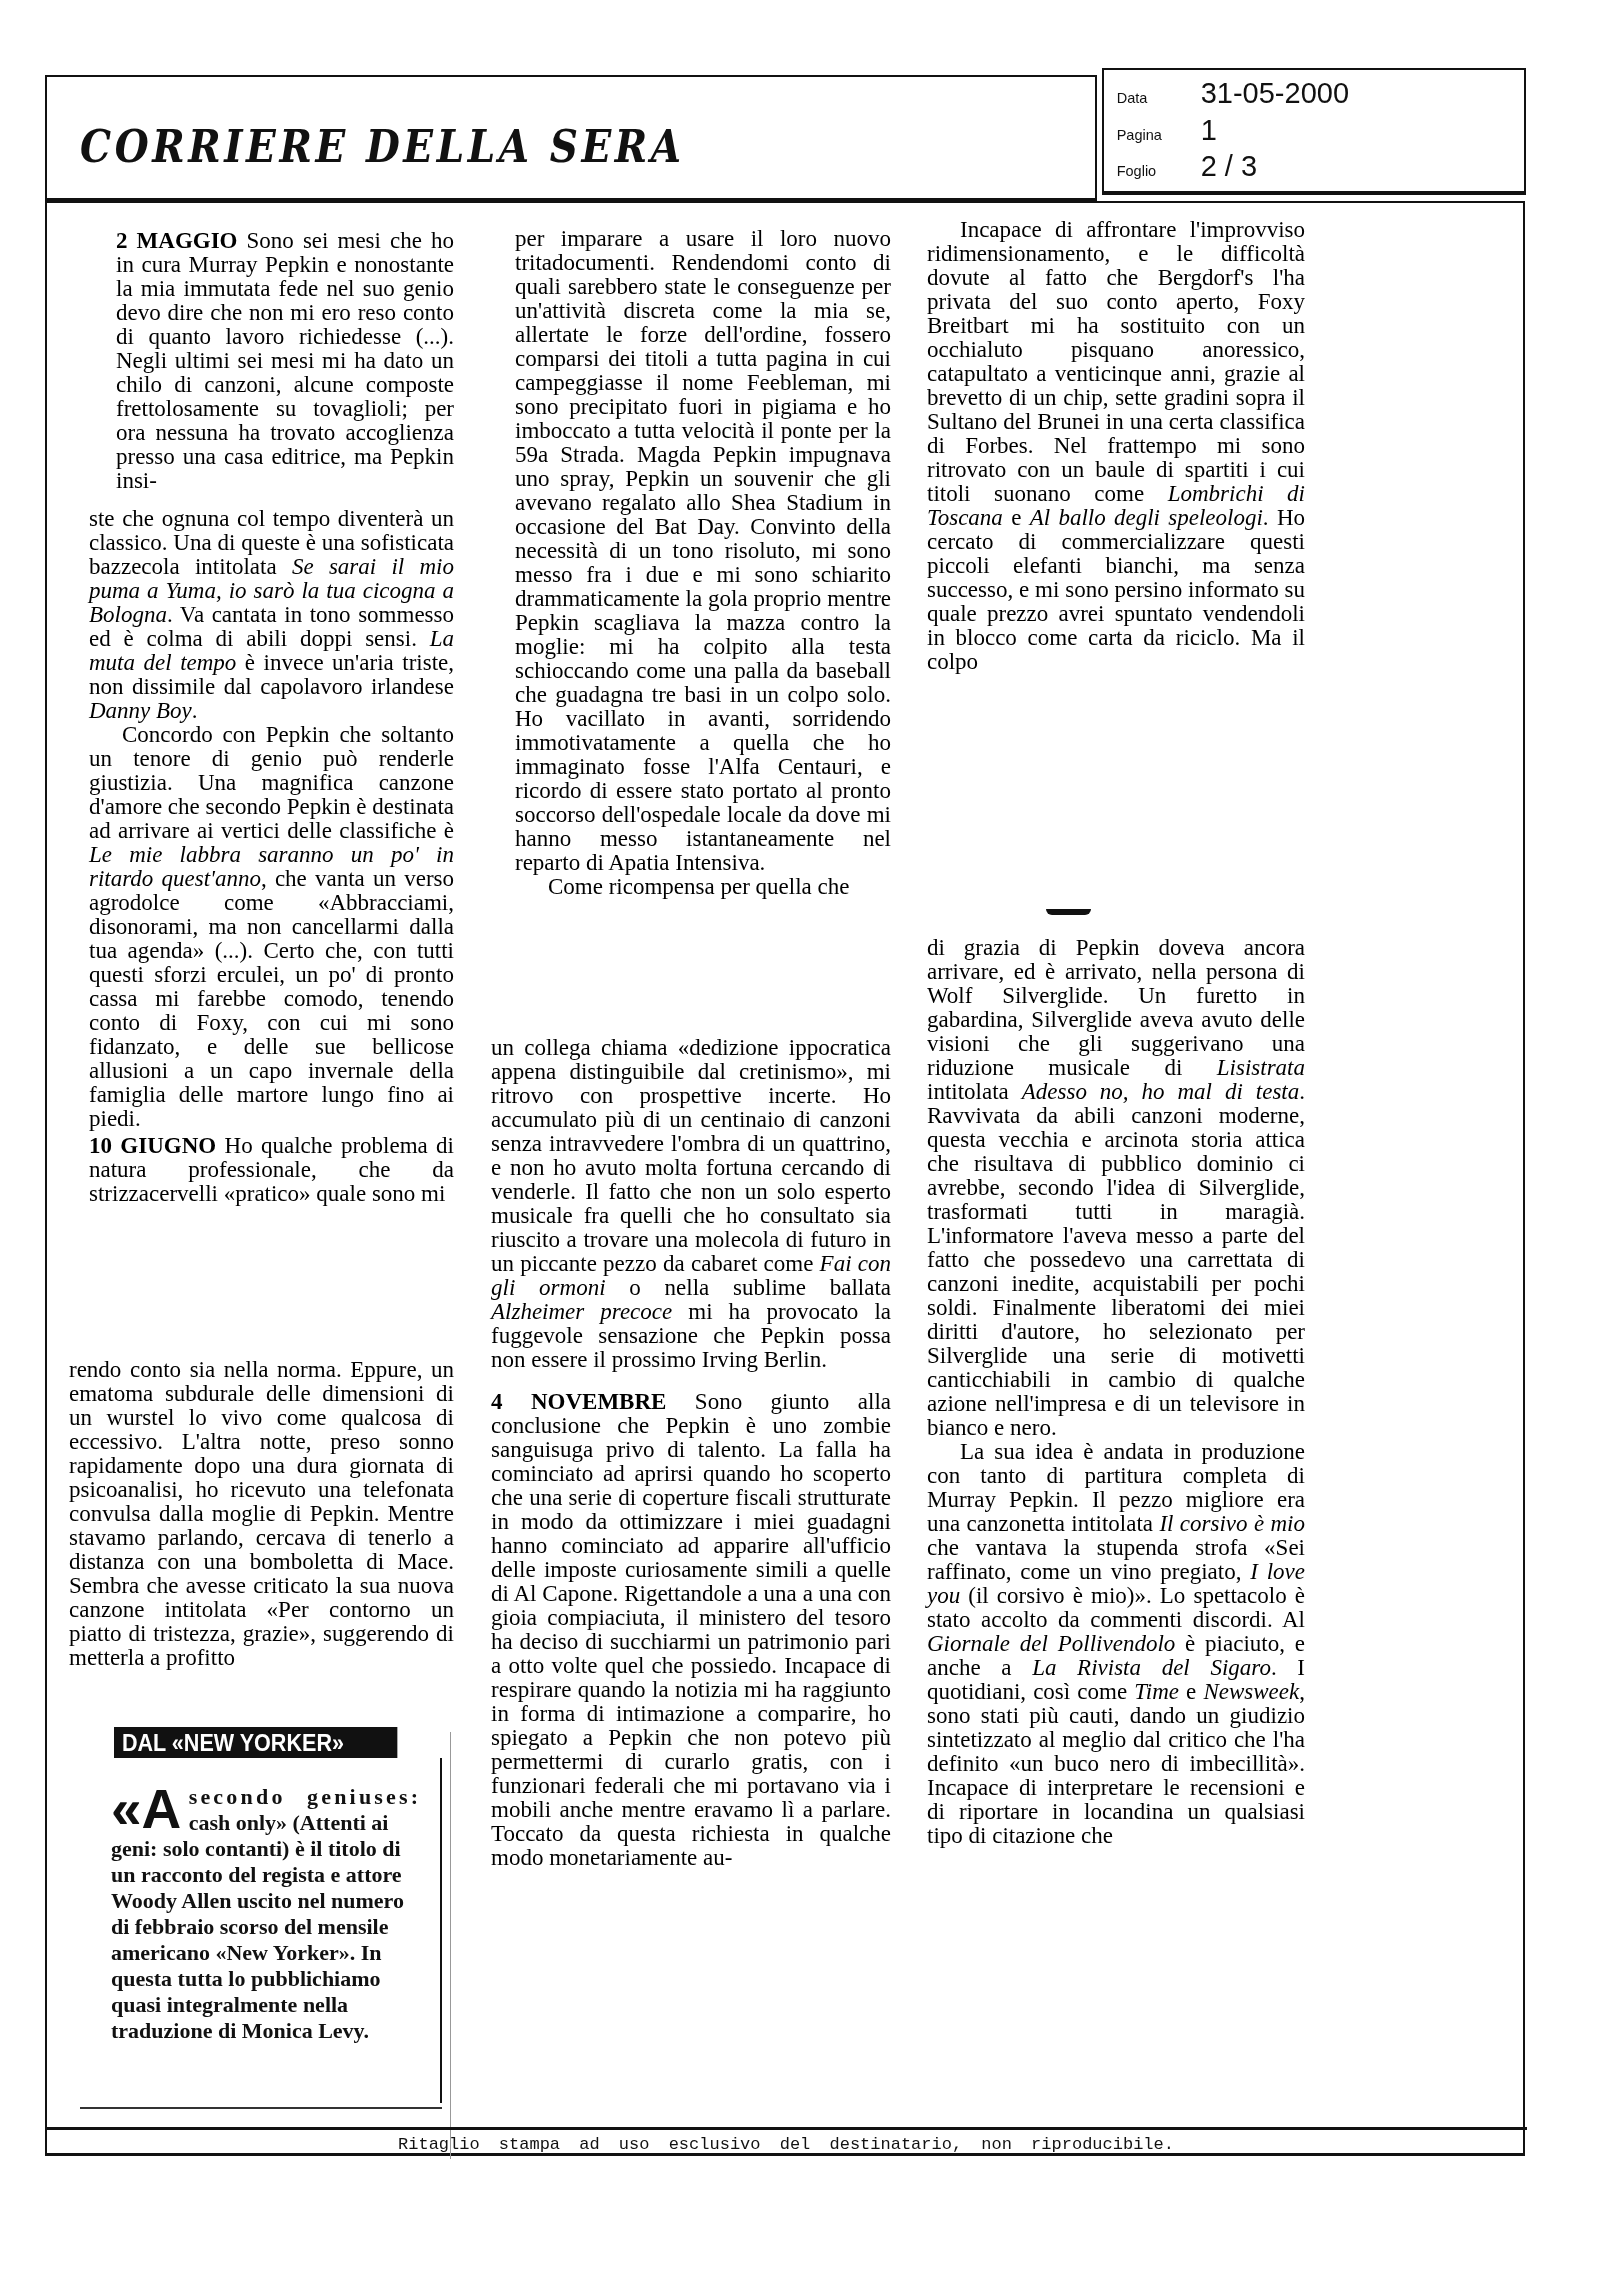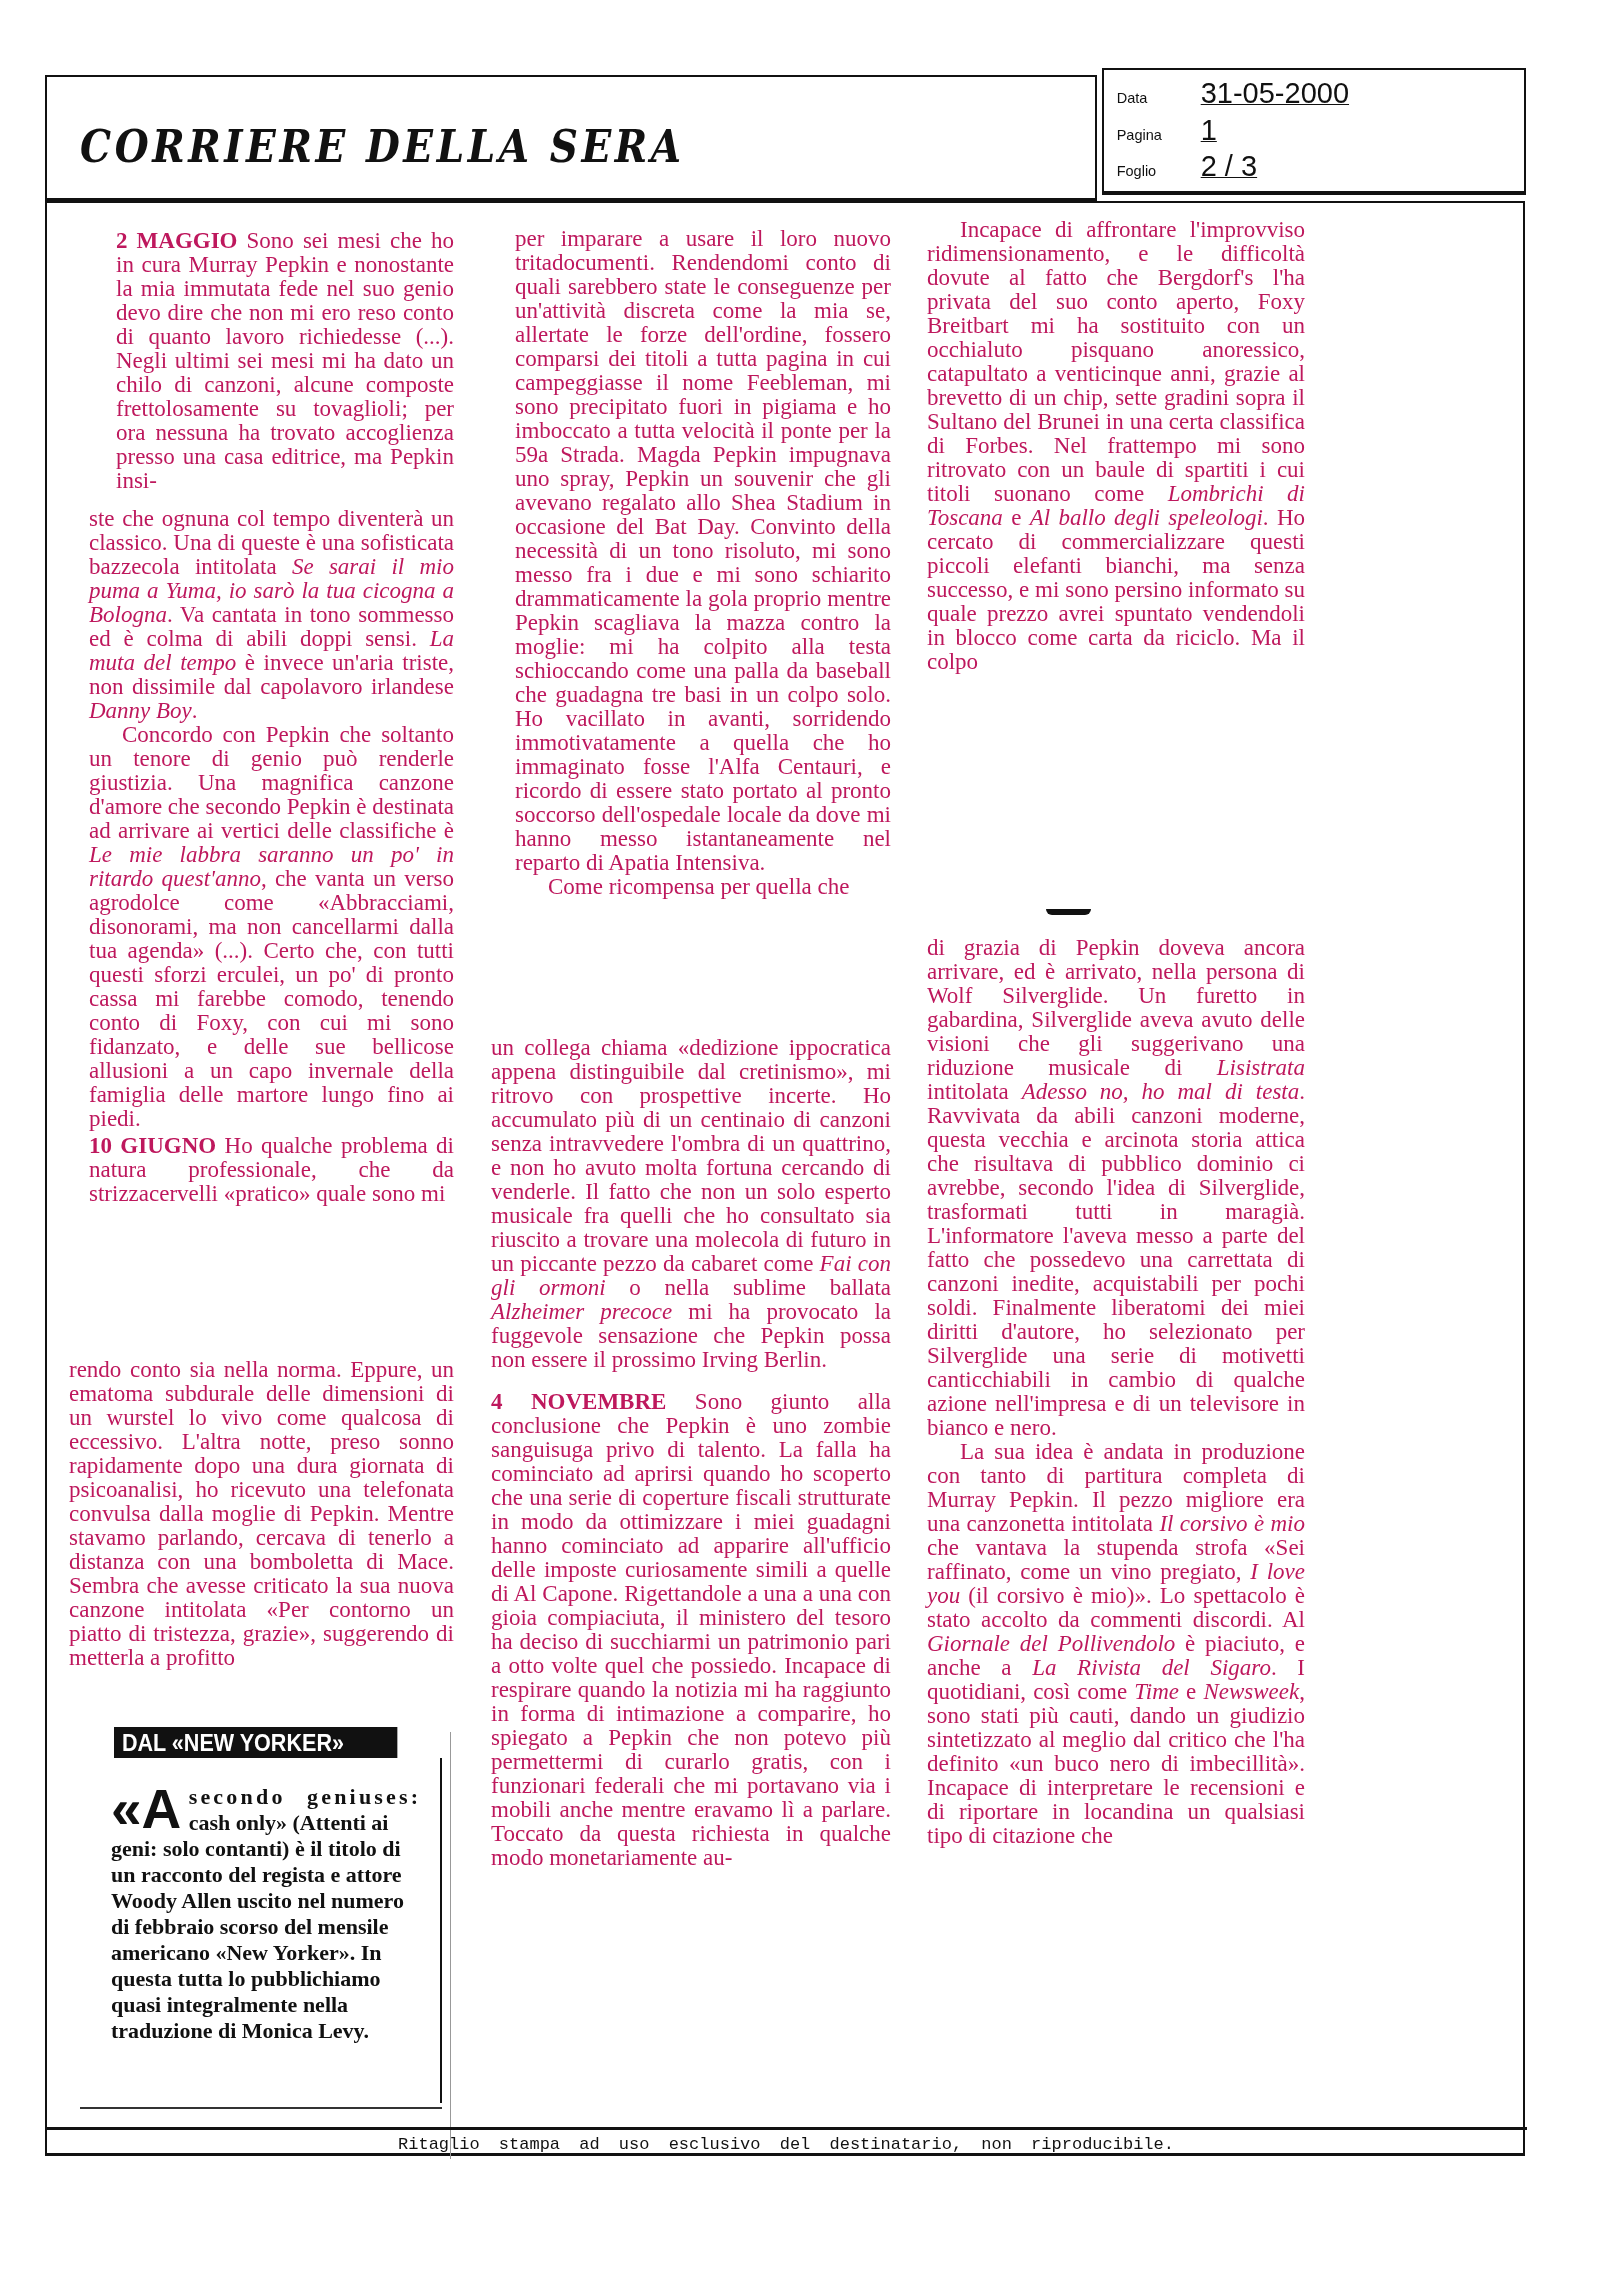--- a/index.html
+++ b/index.html
@@ -3,31 +3,31 @@
 <meta charset="utf-8">
 <style>
   html, body { margin: 0; padding: 0; background: #ffffff; }
   body { width: 1620px; height: 2273px; position: relative; overflow: hidden; color: #111; }
   .abs { position: absolute; }
 
   
   .hdr-left { left: 45px; top: 68px; width: 1048px; height: 121px; border: 2.7px solid #111; border-bottom-width: 4.5px; margin-top: 7px; }
   .hdr-right { left: 1102px; top: 68px; width: 420px; height: 121px; border: 2.7px solid #111; border-bottom-width: 4.5px; }
   .masthead { position: absolute; left: 33px; top: 42px; font-family: "DejaVu Serif", serif; font-weight: bold; font-style: italic; font-size: 39px; letter-spacing: 3.6px; transform: scaleY(1.15); transform-origin: left top; color: #111; }
-  .meta-row { position: absolute; left: 12.7px; font-family: "Liberation Sans", sans-serif; text-decoration: underline; }
+  .meta-row { position: absolute; left: 12.7px; font-family: "Liberation Sans", sans-serif; }
   .meta-label { display: inline-block; width: 84px; font-size: 14.5px; vertical-align: baseline; }
   .meta-value { font-size: 29px; vertical-align: baseline; }
 
   
   .body-frame { left: 45px; top: 201px; width: 1476px; height: 1950px; border: 2.7px solid #111; border-bottom-width: 3.6px; }
   .footer-divider { left: 45px; top: 2127px; width: 1482px; height: 2.7px; background: #111; }
   .footer-text { left: 45px; top: 2135px; width: 1482px; text-align: center; font-family: "Liberation Mono", monospace; font-size: 17px; word-spacing: 9px; }
 
   
-  .col { font-family: "Liberation Serif", serif; font-size: 23px; line-height: 24px; text-align: justify; color: #be185d; }
+  .col { font-family: "Liberation Serif", serif; font-size: 23px; line-height: 24px; text-align: justify; color: #000000; }
   .col p { margin: 0; }
   .indent { text-indent: 33px; }
   .b { font-weight: bold; }
   .i { font-style: italic; }
   .sep-dash { width: 45px; height: 5.5px; background: #111; border-radius: 0 0 23px 23px; }
 
   
   .box-head { left: 91px; top: 1727px; height: 31px; display: flex; align-items: flex-end; }
   .box-head .dots { width: 23px; background-image: radial-gradient(#777 0.7px, transparent 0.9px); background-size: 2.7px 2.7px; }
   .box-head .label { background: #111; color: #fff; font-family: "Liberation Sans", sans-serif; font-weight: bold; font-size: 24.5px; line-height: 31px; padding: 0 12.7px 0 9px; width: 300px; transform: scaleX(0.88); transform-origin: left center; }

